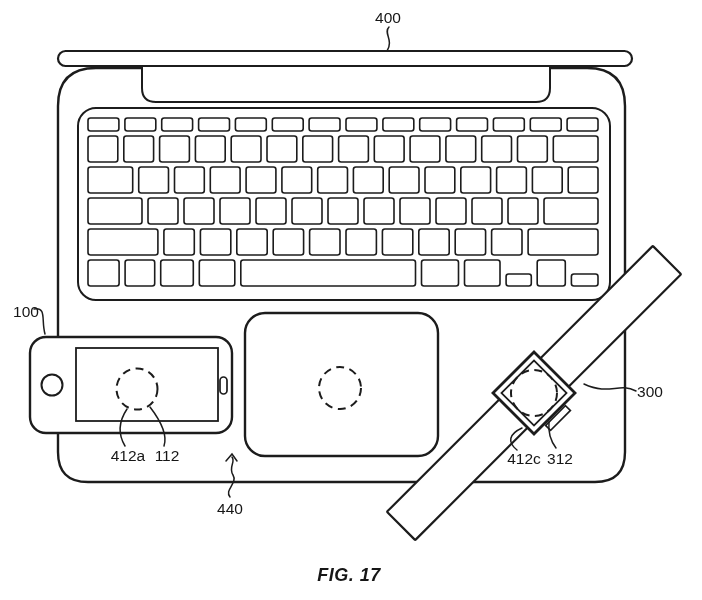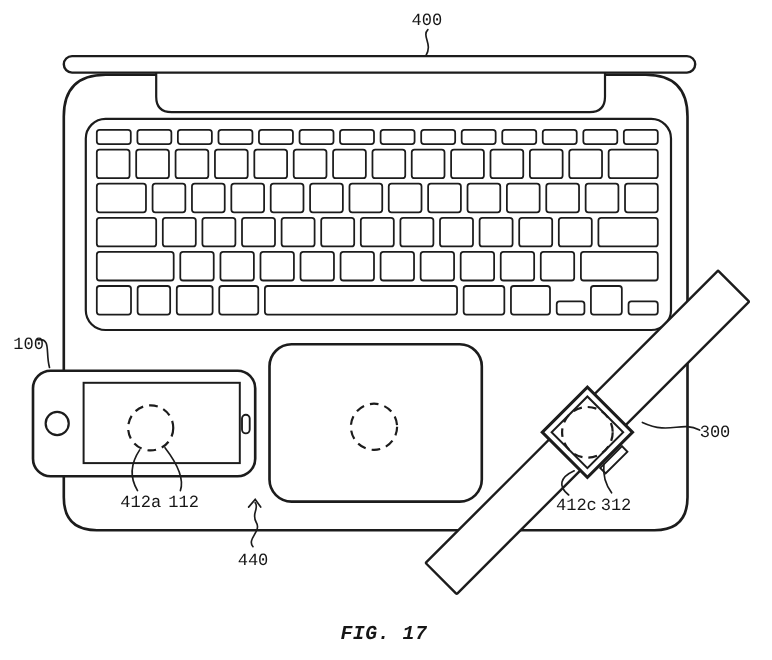--- a/index.html
+++ b/index.html
@@ -1,17 +1,17 @@
 <!DOCTYPE html>
 <html><head>
 <meta charset="utf-8">
 <style>
   html,body{margin:0;padding:0;background:#ffffff;}
   .page{position:relative;width:702px;height:600px;background:#ffffff;overflow:hidden;
-        font-family:Liberation Mono, monospace;}
+        font-family:Liberation Sans, sans-serif;}
   svg{display:block;}
   text{fill:#161616;}
   .ref-label{font-size:15.5px;}
   .caption{font-size:18px;font-weight:bold;font-style:italic;letter-spacing:0.5px;}
 </style>
 </head>
 <body>
 
 <div class="page">
 <svg width="702" height="600" viewBox="0 0 702 600">

